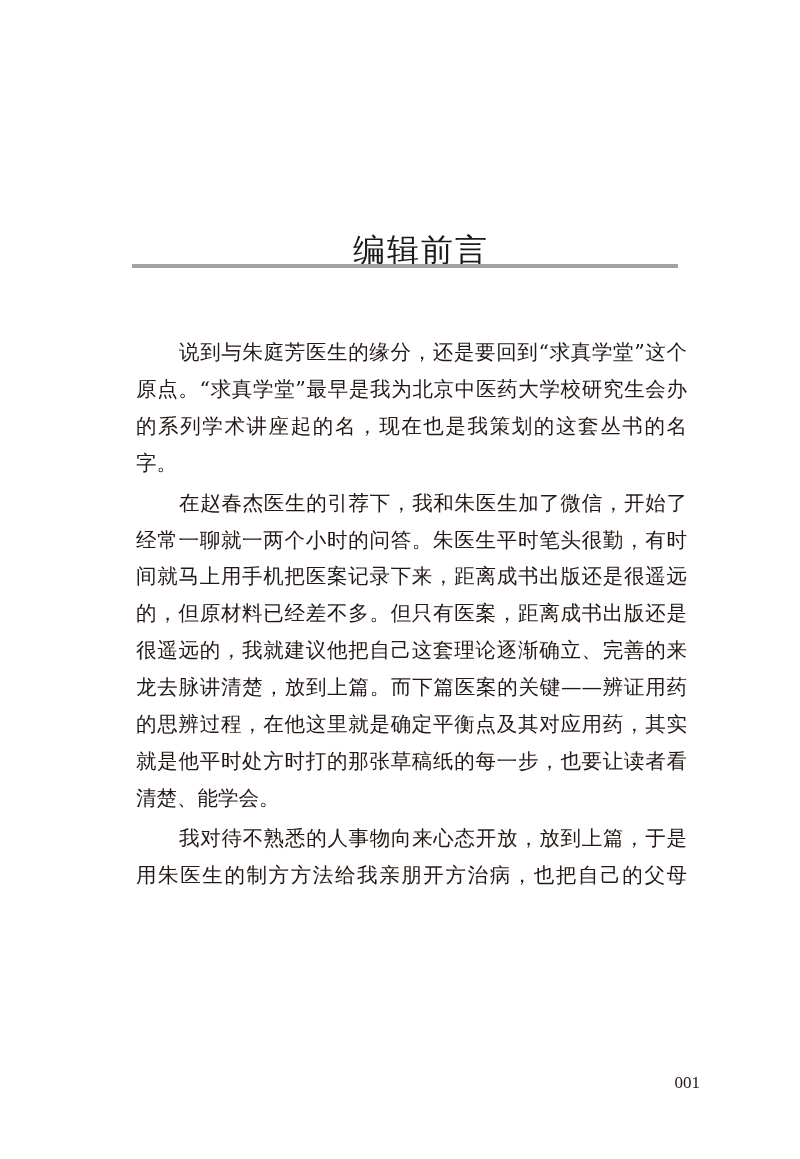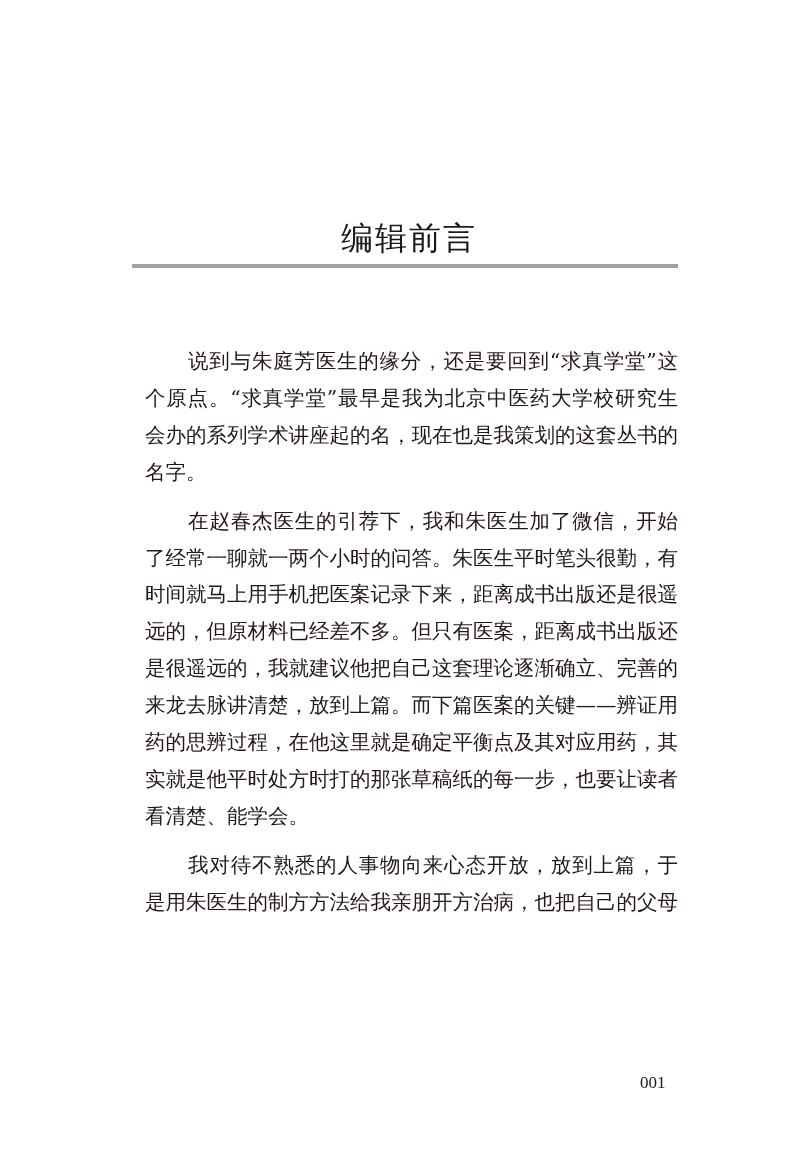--- a/index.html
+++ b/index.html
@@ -18,55 +18,55 @@
     .page-title {
       position: absolute;
       left: 132px;
       width: 546px;
       top: 212px;
       text-align: center;
       font-size: 32px;
       line-height: 44px;
       letter-spacing: 2px;
       font-weight: normal;
-      margin: 4px;
+      margin: 16px;
       color: #1a1a1a;
     }
     .title-rule {
       position: absolute;
       left: 132px;
       top: 264px;
       width: 546px;
       height: 4px;
       background: #a3a3a3;
     }
     .body-text {
       position: absolute;
       left: 133px;
       top: 331px;
       width: 557px;
     }
     .para {
-      margin: 12px;
+      margin: 3px;
       font-size: 20.5px;
       line-height: 36.9px;
       text-align: justify;
       text-align-last: justify;
       text-indent: 2.1em;
       color: #231815;
     }
     .para.last-short {
       text-align-last: left;
     }
     .page-number {
       position: absolute;
       left: 640px;
       top: 1073px;
       width: 60px;
-      text-align: left;
+      text-align: right;
       font-family: "Liberation Serif", "DejaVu Serif", serif;
       font-size: 17px;
       line-height: 20px;
       color: #231815;
     }
   </style>
 </head>
 <body>
 
 <h1 class="page-title">编辑前言</h1>

